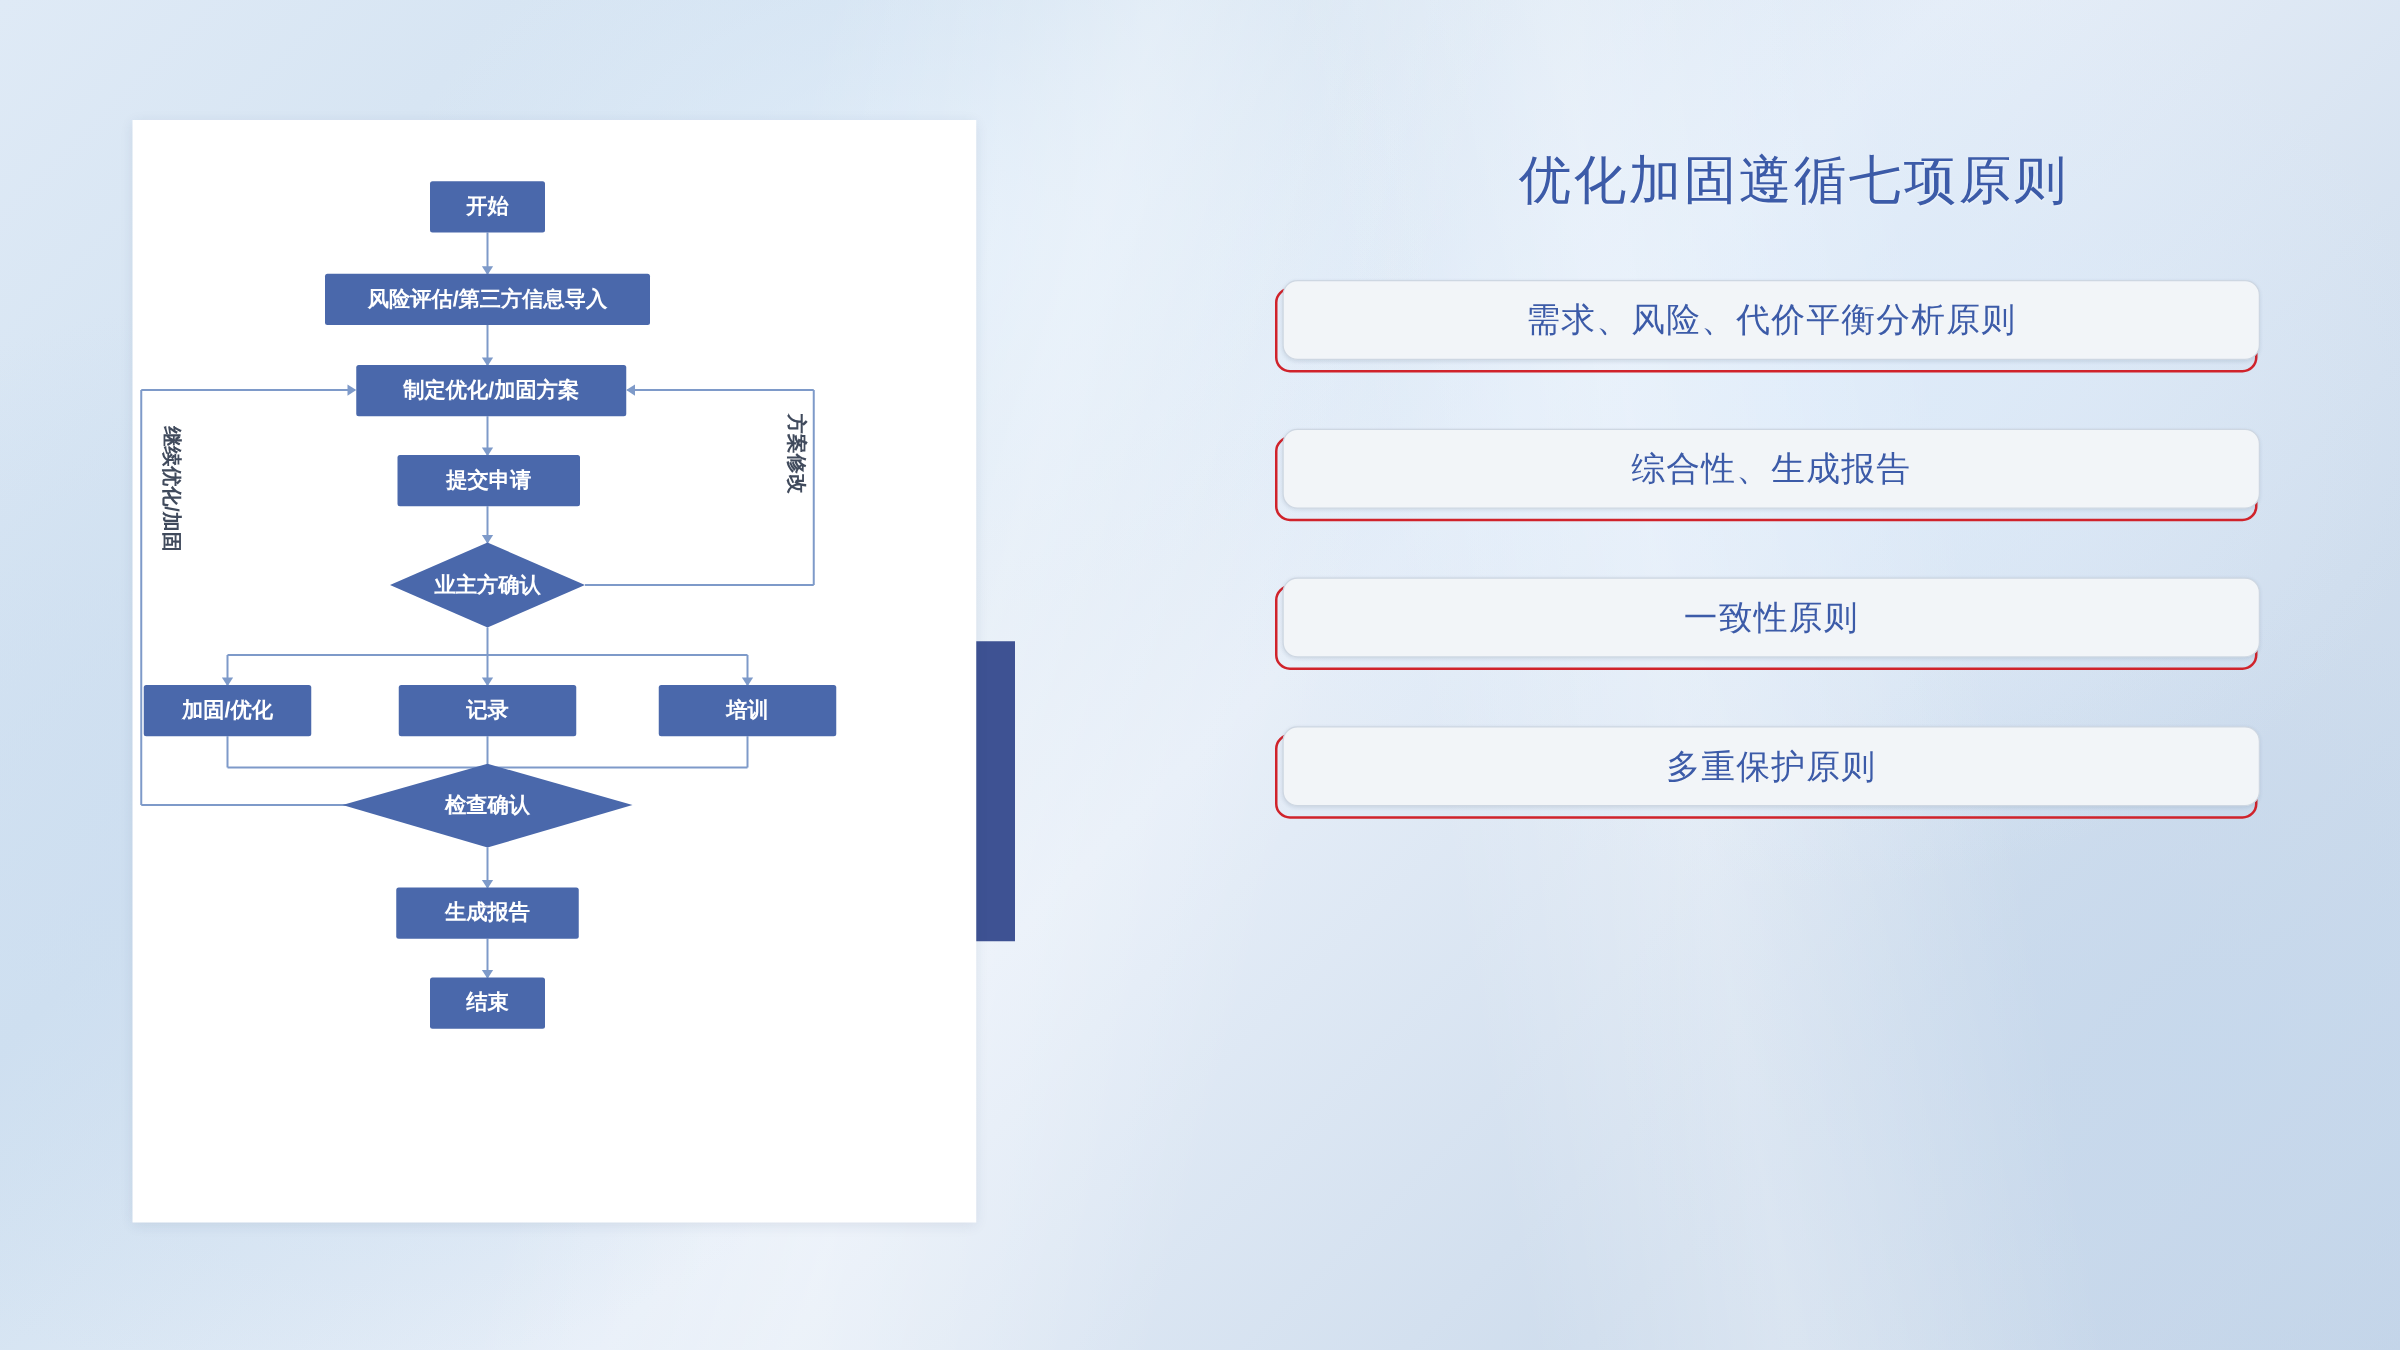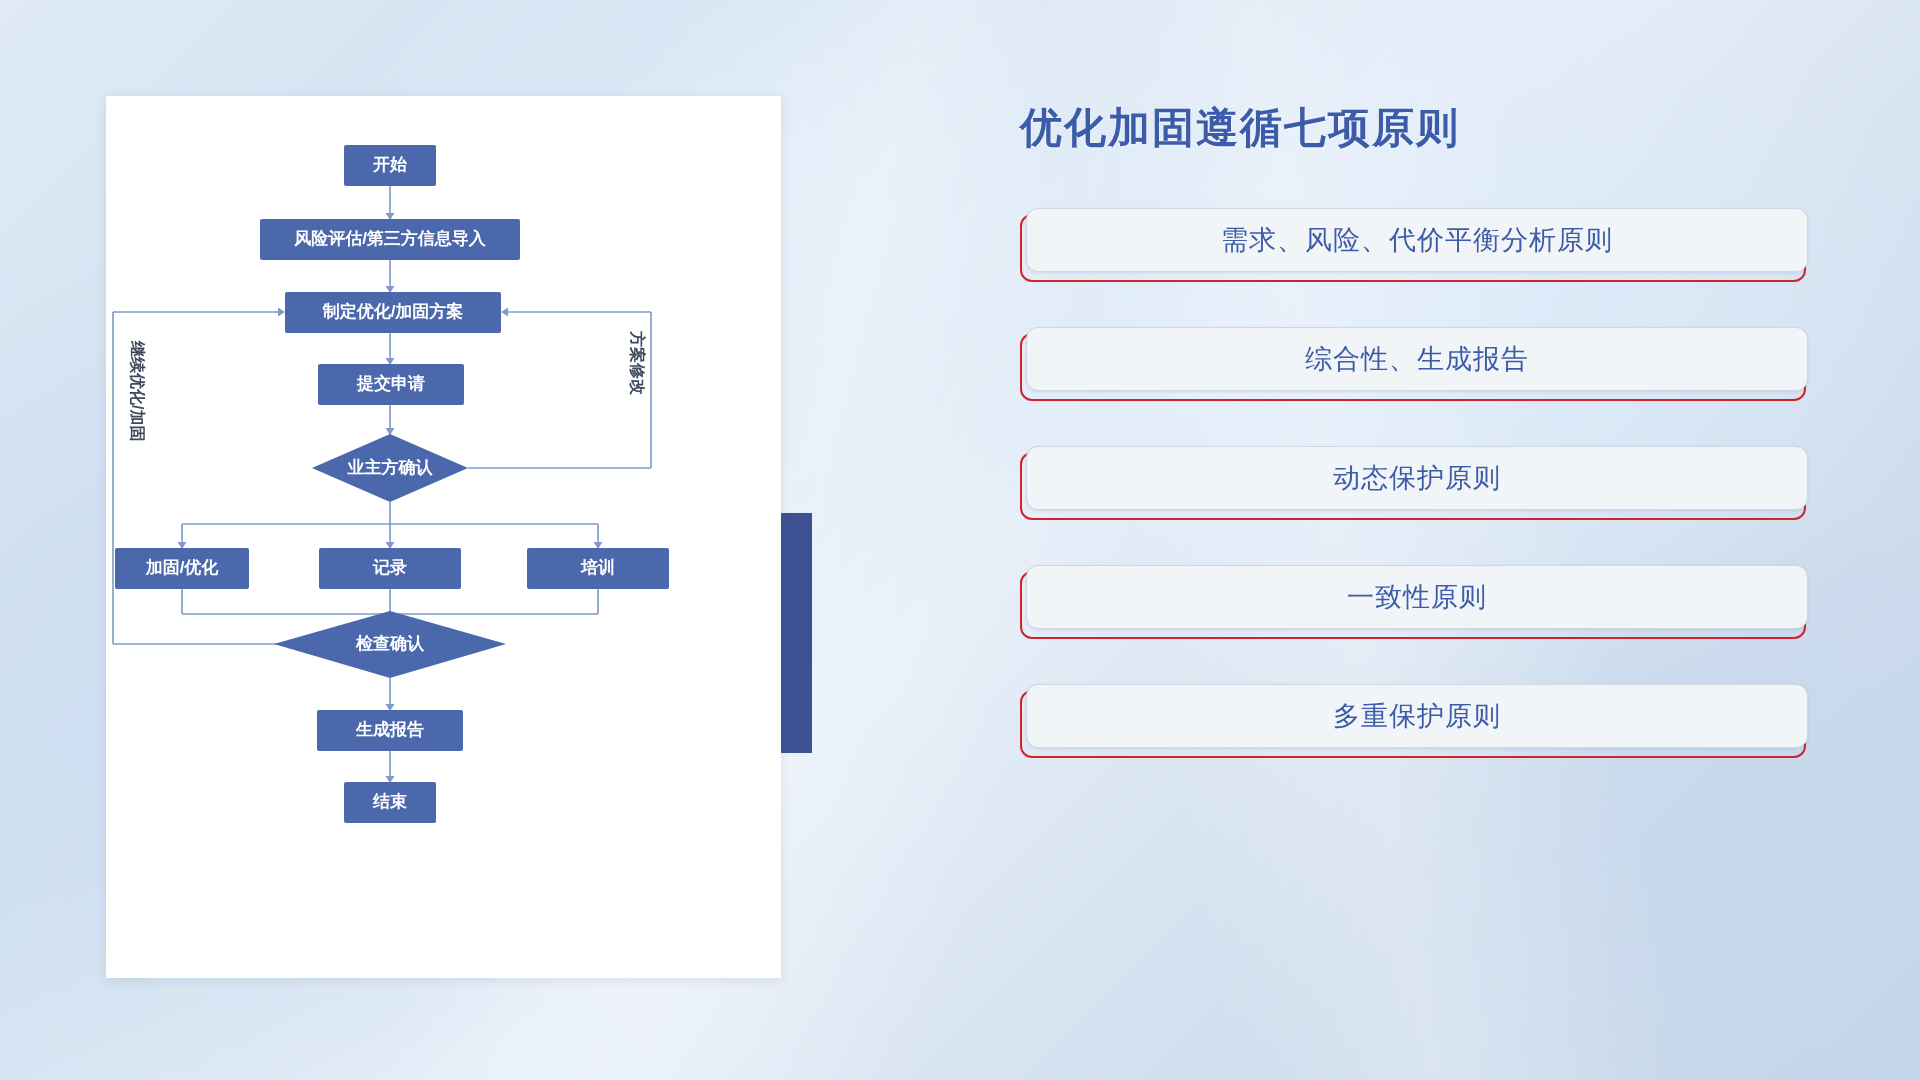--- a/index.html
+++ b/index.html
@@ -78,24 +78,25 @@
   
   #right-panel {
     position: absolute;
     left: 1020px;
     top: 100px;
     width: 830px;
   }
 
   #right-title {
     font-size: 42px;
-    font-weight: bold;
+    font-weight: normal;
     color: #3c5ba8;
+    text-align: center;
     letter-spacing: 2px;
-    margin: 0 0 52px 0;
+    margin: 16px 0 52px 0;
     text-shadow: 0 1px 2px rgba(255,255,255,0.6);
   }
 
   .principle-row {
     position: relative;
     height: 72px;
     margin-bottom: 47px;
     padding-left: 24px;
   }
 
@@ -260,26 +261,20 @@
       </div>
     </div>
 
     <div class="principle-row">
       <div class="principle-accent"></div>
       <div class="principle-pill">
         <span class="principle-text">综合性、生成报告</span>
       </div>
     </div>
 
-    <div class="principle-row">
-      <div class="principle-accent"></div>
-      <div class="principle-pill">
-        <span class="principle-text">动态保护原则</span>
-      </div>
-    </div>
 
     <div class="principle-row">
       <div class="principle-accent"></div>
       <div class="principle-pill">
         <span class="principle-text">一致性原则</span>
       </div>
     </div>
 
     <div class="principle-row">
       <div class="principle-accent"></div>

